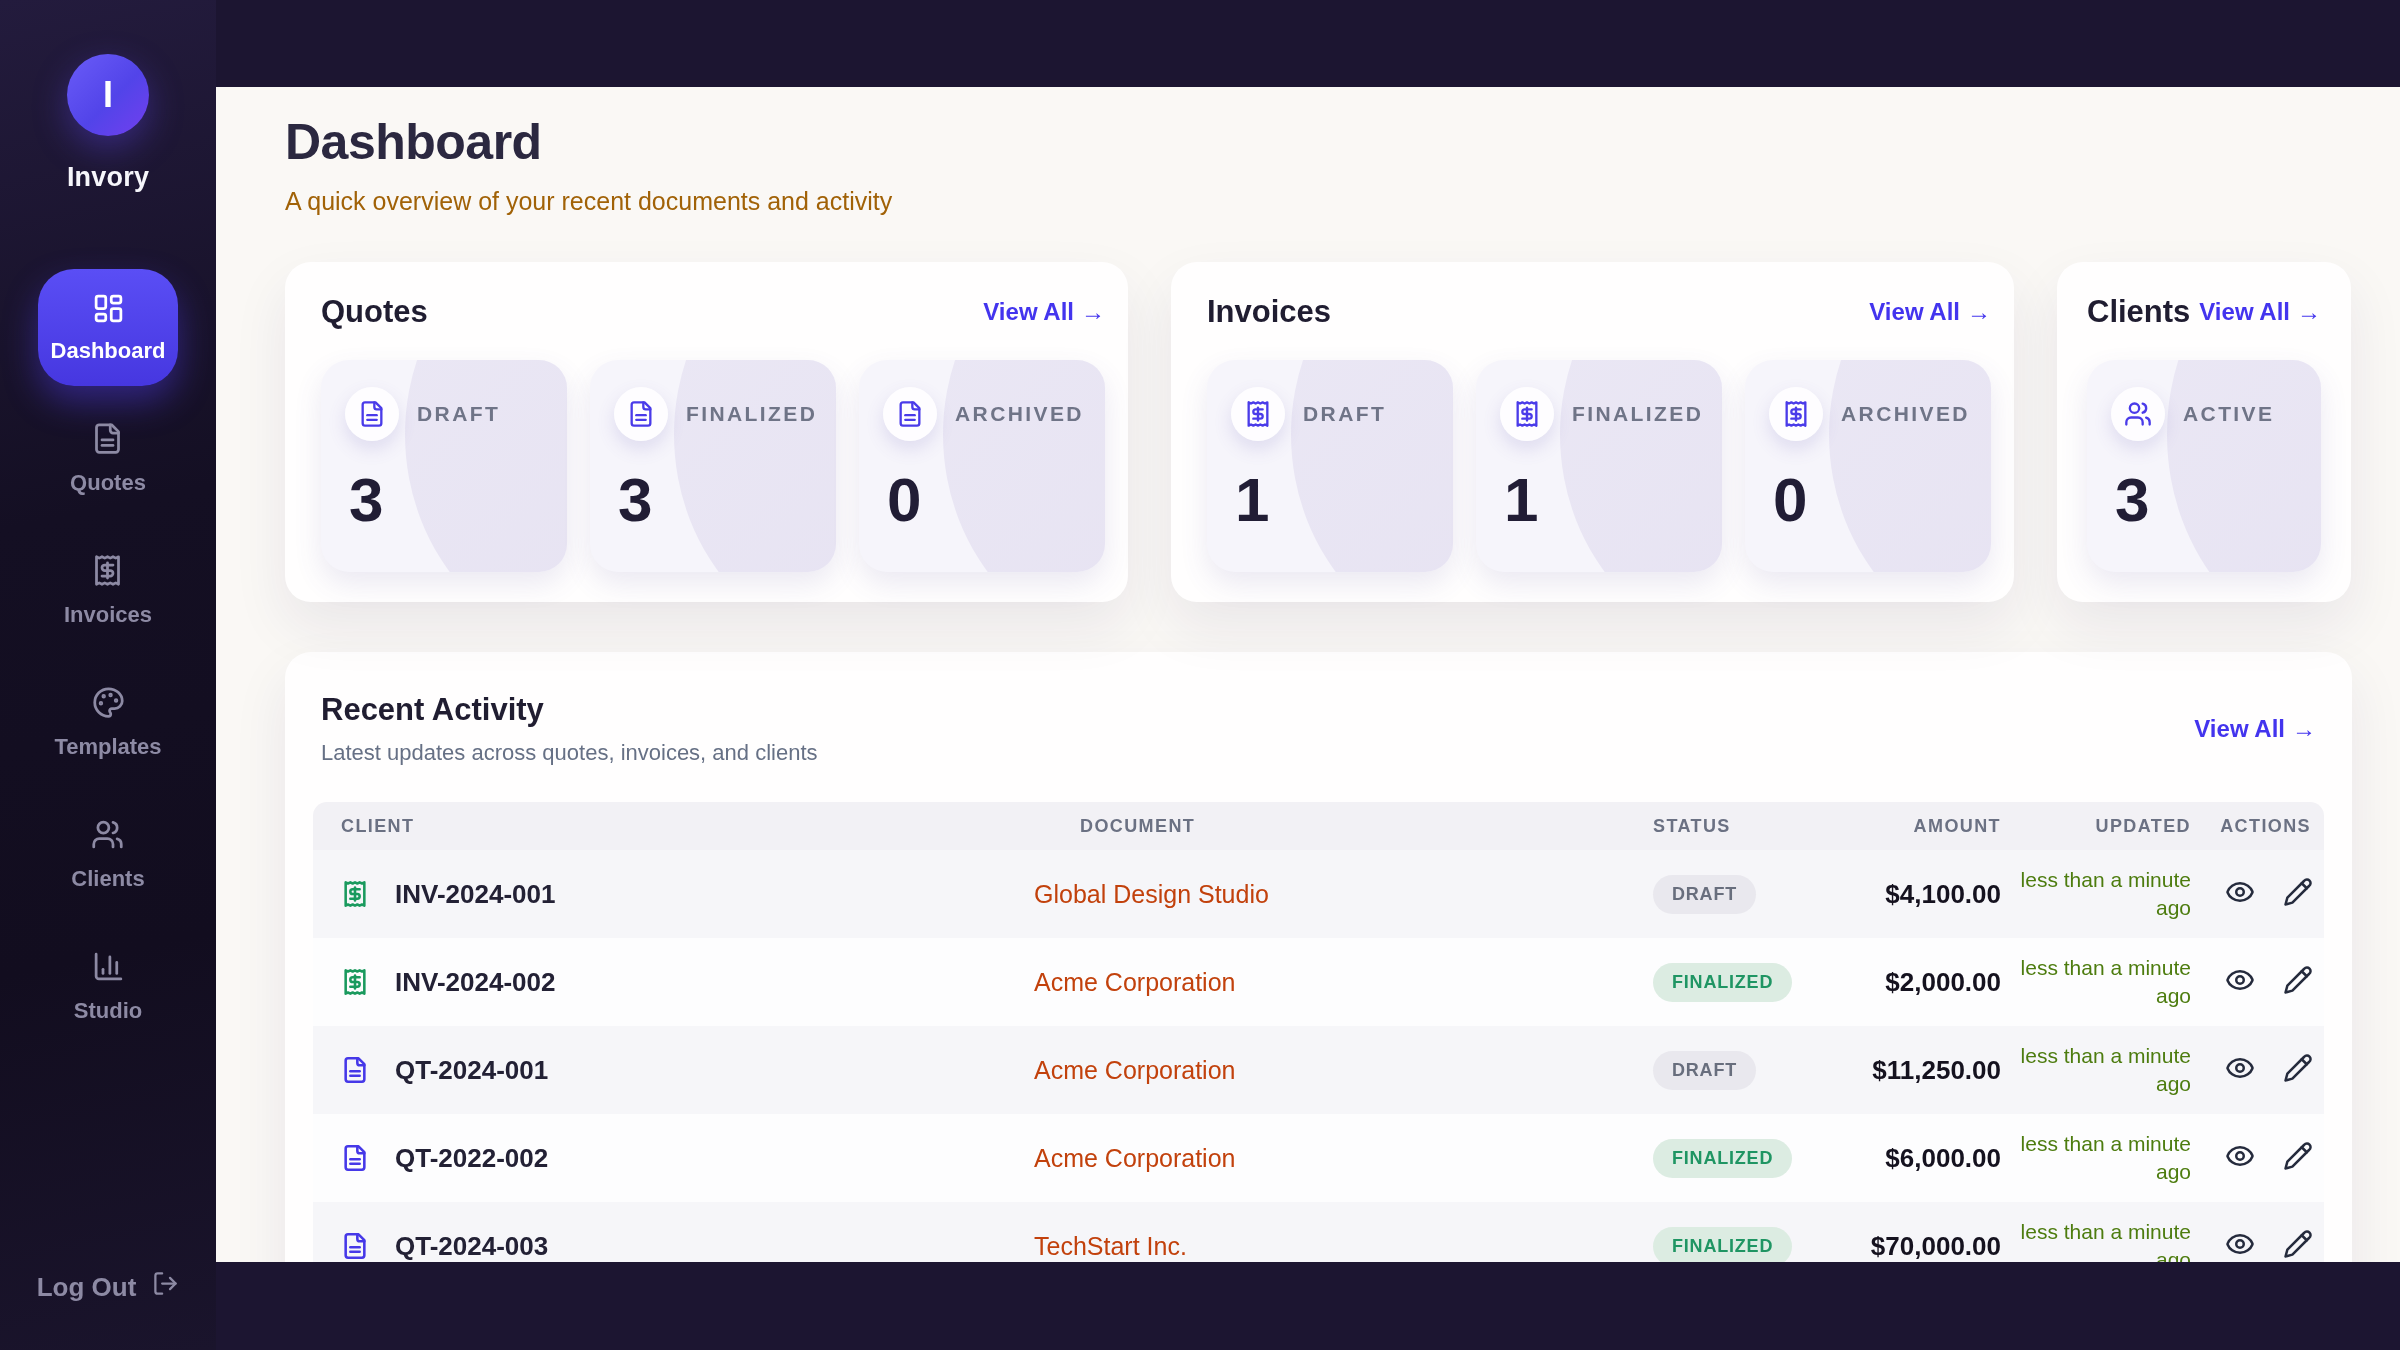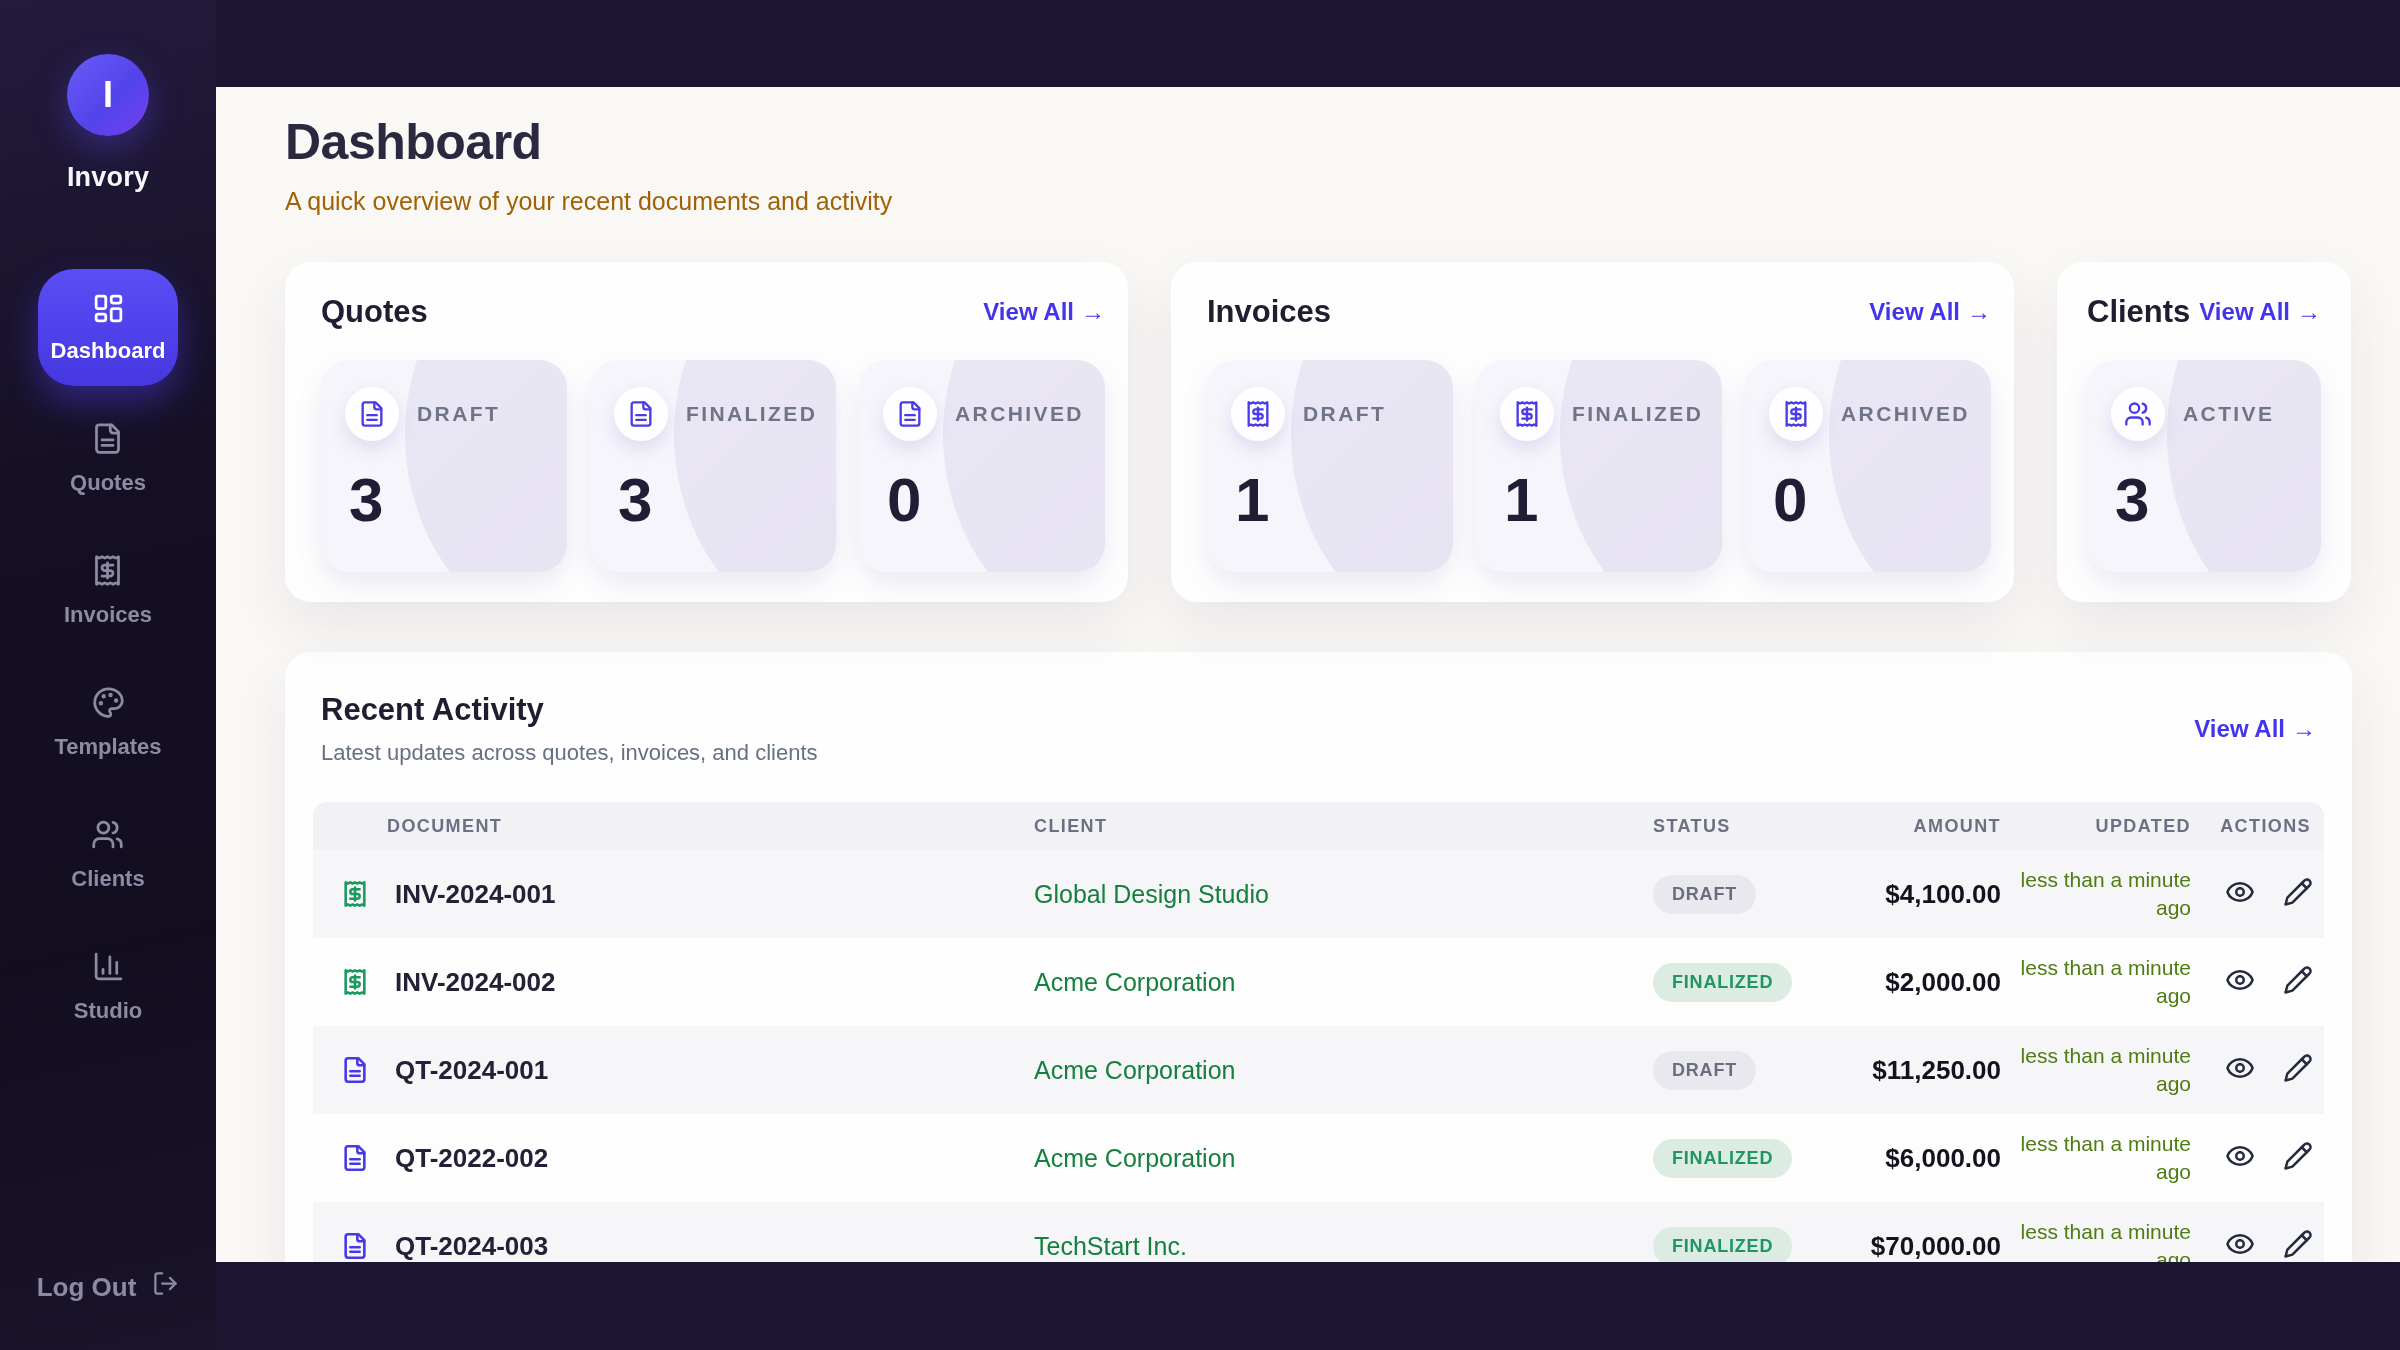--- a/index.html
+++ b/index.html
@@ -102,21 +102,21 @@
   .th-doc{padding-left:74px}
   .th-amount,.th-updated{text-align:right;padding-right:14px;padding-left:0}
   .th-actions{text-align:right;padding-right:26px;padding-left:0}
   .trow{height:88px;background:#fdfdfe}
   .trow:nth-child(even){background:#f6f6f9}
   .cell-doc{display:flex;align-items:center;gap:26px;padding-left:28px;font-size:26px;font-weight:600;color:#232135}
   .doc-icon{display:flex;align-items:center}
   .doc-icon svg{width:28px;height:28px;display:none}
   .doc-icon[data-icon="receipt-green-icon"] .ic-receipt{display:block;color:#1a9a5e}
   .doc-icon[data-icon="file-blue-icon"] .ic-file{display:block;color:#4638e8}
-  .cell-client{font-size:25px;color:#15803d;padding-left:28px}
+  .cell-client{font-size:25px;color:#c2410c;padding-left:28px}
   .cell-status{padding-left:28px}
   .badge{display:inline-block;padding:9px 19px;border-radius:999px;font-size:18px;font-weight:700;letter-spacing:.8px}
   .badge-draft{background:#e9e8ee;color:#686e7d}
   .badge-finalized{background:#dcece2;color:#1f9563}
   .cell-amount{text-align:right;padding-right:14px;font-size:26px;font-weight:700;color:#15121f}
   .cell-updated{text-align:right;padding-right:14px;font-size:21px;color:#4d7c0f;line-height:1.35}
   .cell-actions{display:flex;gap:28px;align-items:center;padding-left:20px;color:#252b3d}
   .cell-actions svg{width:30px;height:30px;cursor:pointer}
 </style>
 </head>
@@ -342,22 +342,22 @@
     <div class="activity-head">
       <div>
         <div class="act-title">Recent Activity</div>
         <div class="act-sub">Latest updates across quotes, invoices, and clients</div>
       </div>
       <div class="view-all"><span>View All</span><span class="arr">→</span></div>
     </div>
 
     <div class="table">
       <div class="thead">
+        <div class="th">CLIENT</div>
         <div class="th th-doc">DOCUMENT</div>
-        <div class="th">CLIENT</div>
         <div class="th">STATUS</div>
         <div class="th th-amount">AMOUNT</div>
         <div class="th th-updated">UPDATED</div>
         <div class="th th-actions">ACTIONS</div>
       </div>
 
       <div class="trow">
         <div class="cell-doc">
           <span class="doc-icon" data-icon="receipt-green-icon">
             <svg class="ic-receipt" viewBox="0 0 24 24" fill="none" stroke="currentColor" stroke-width="2.2" stroke-linecap="round" stroke-linejoin="round">

